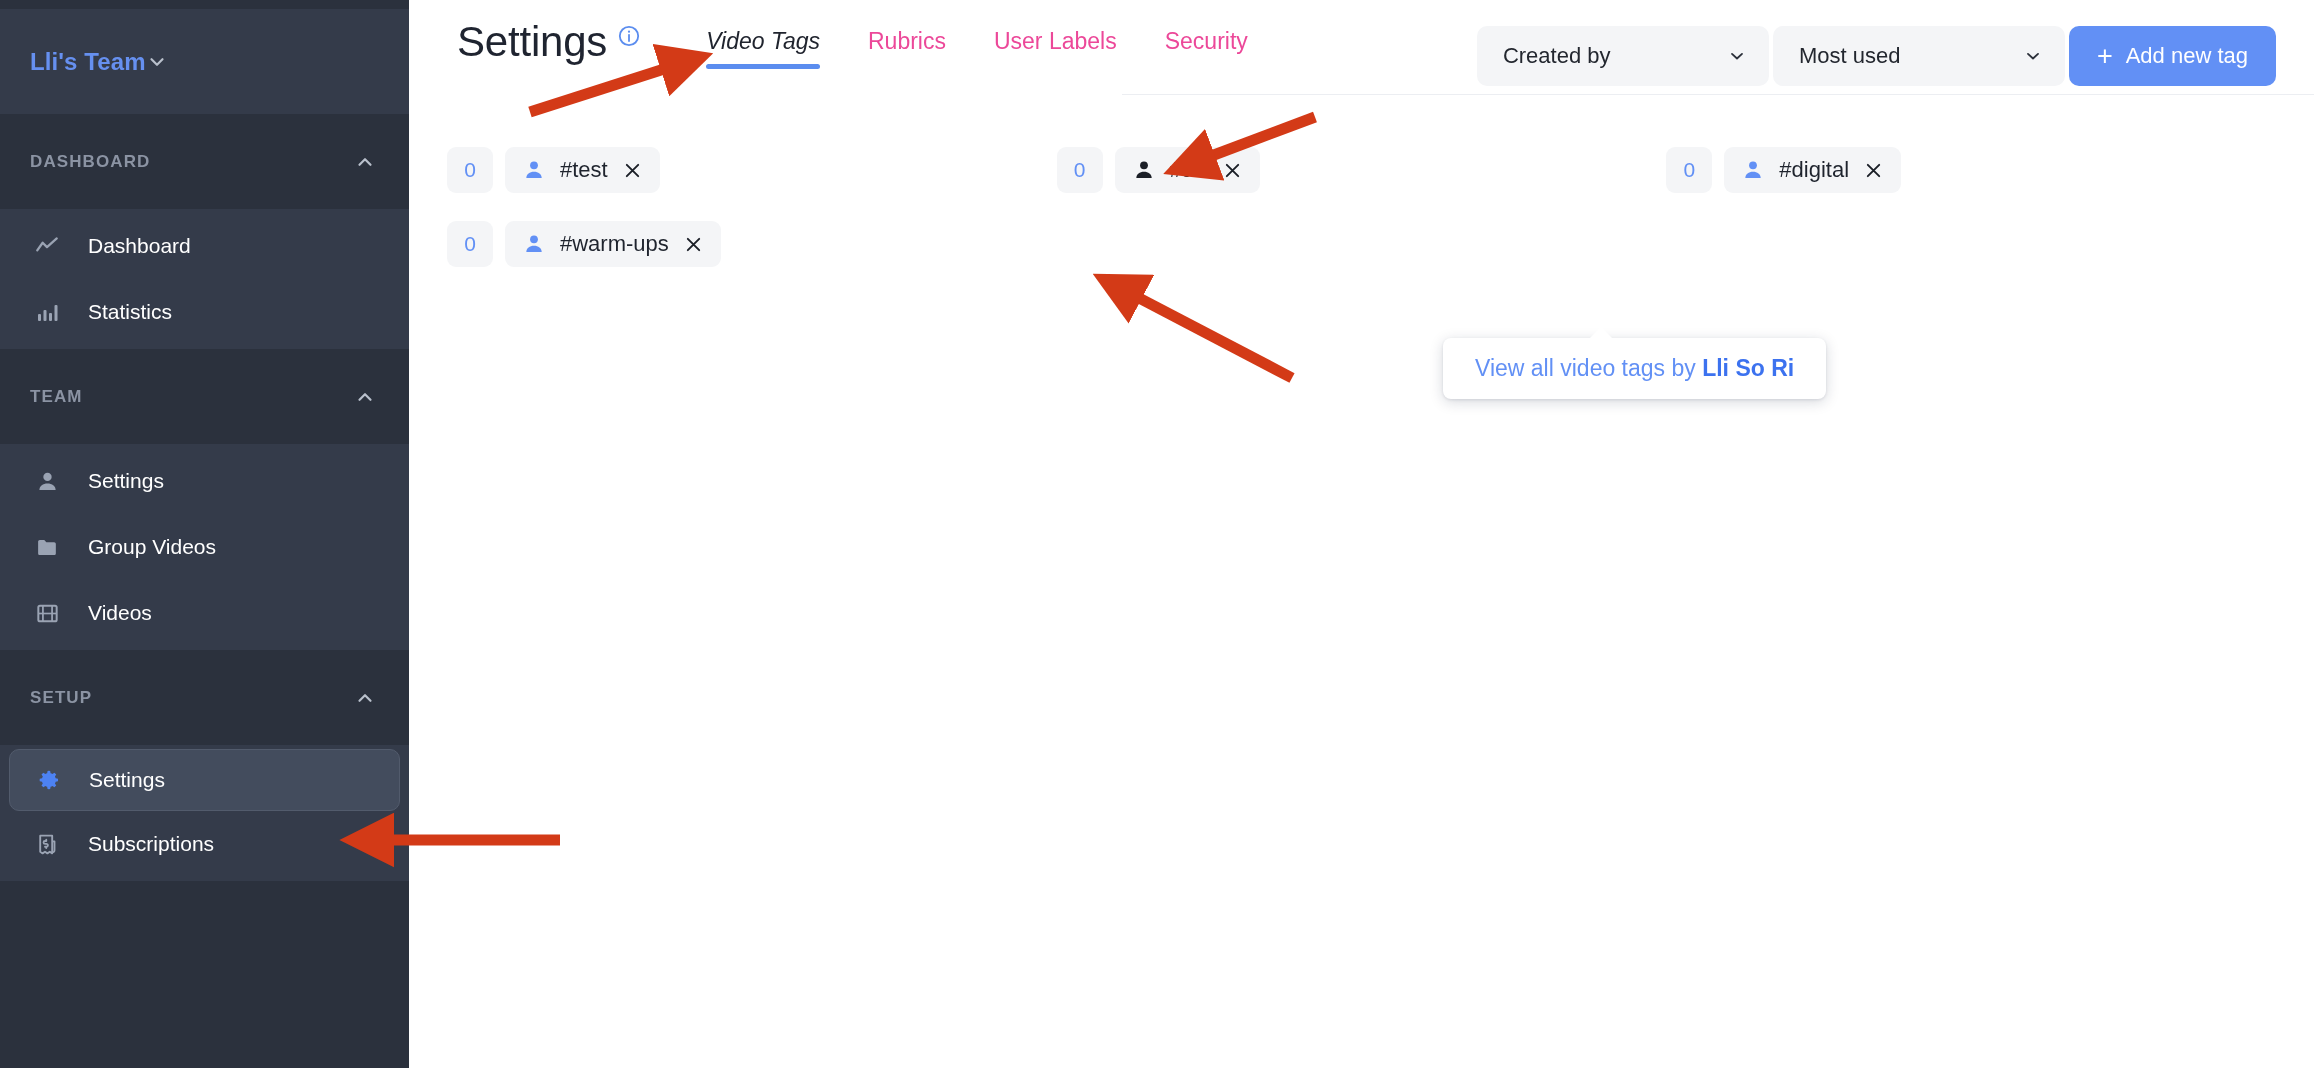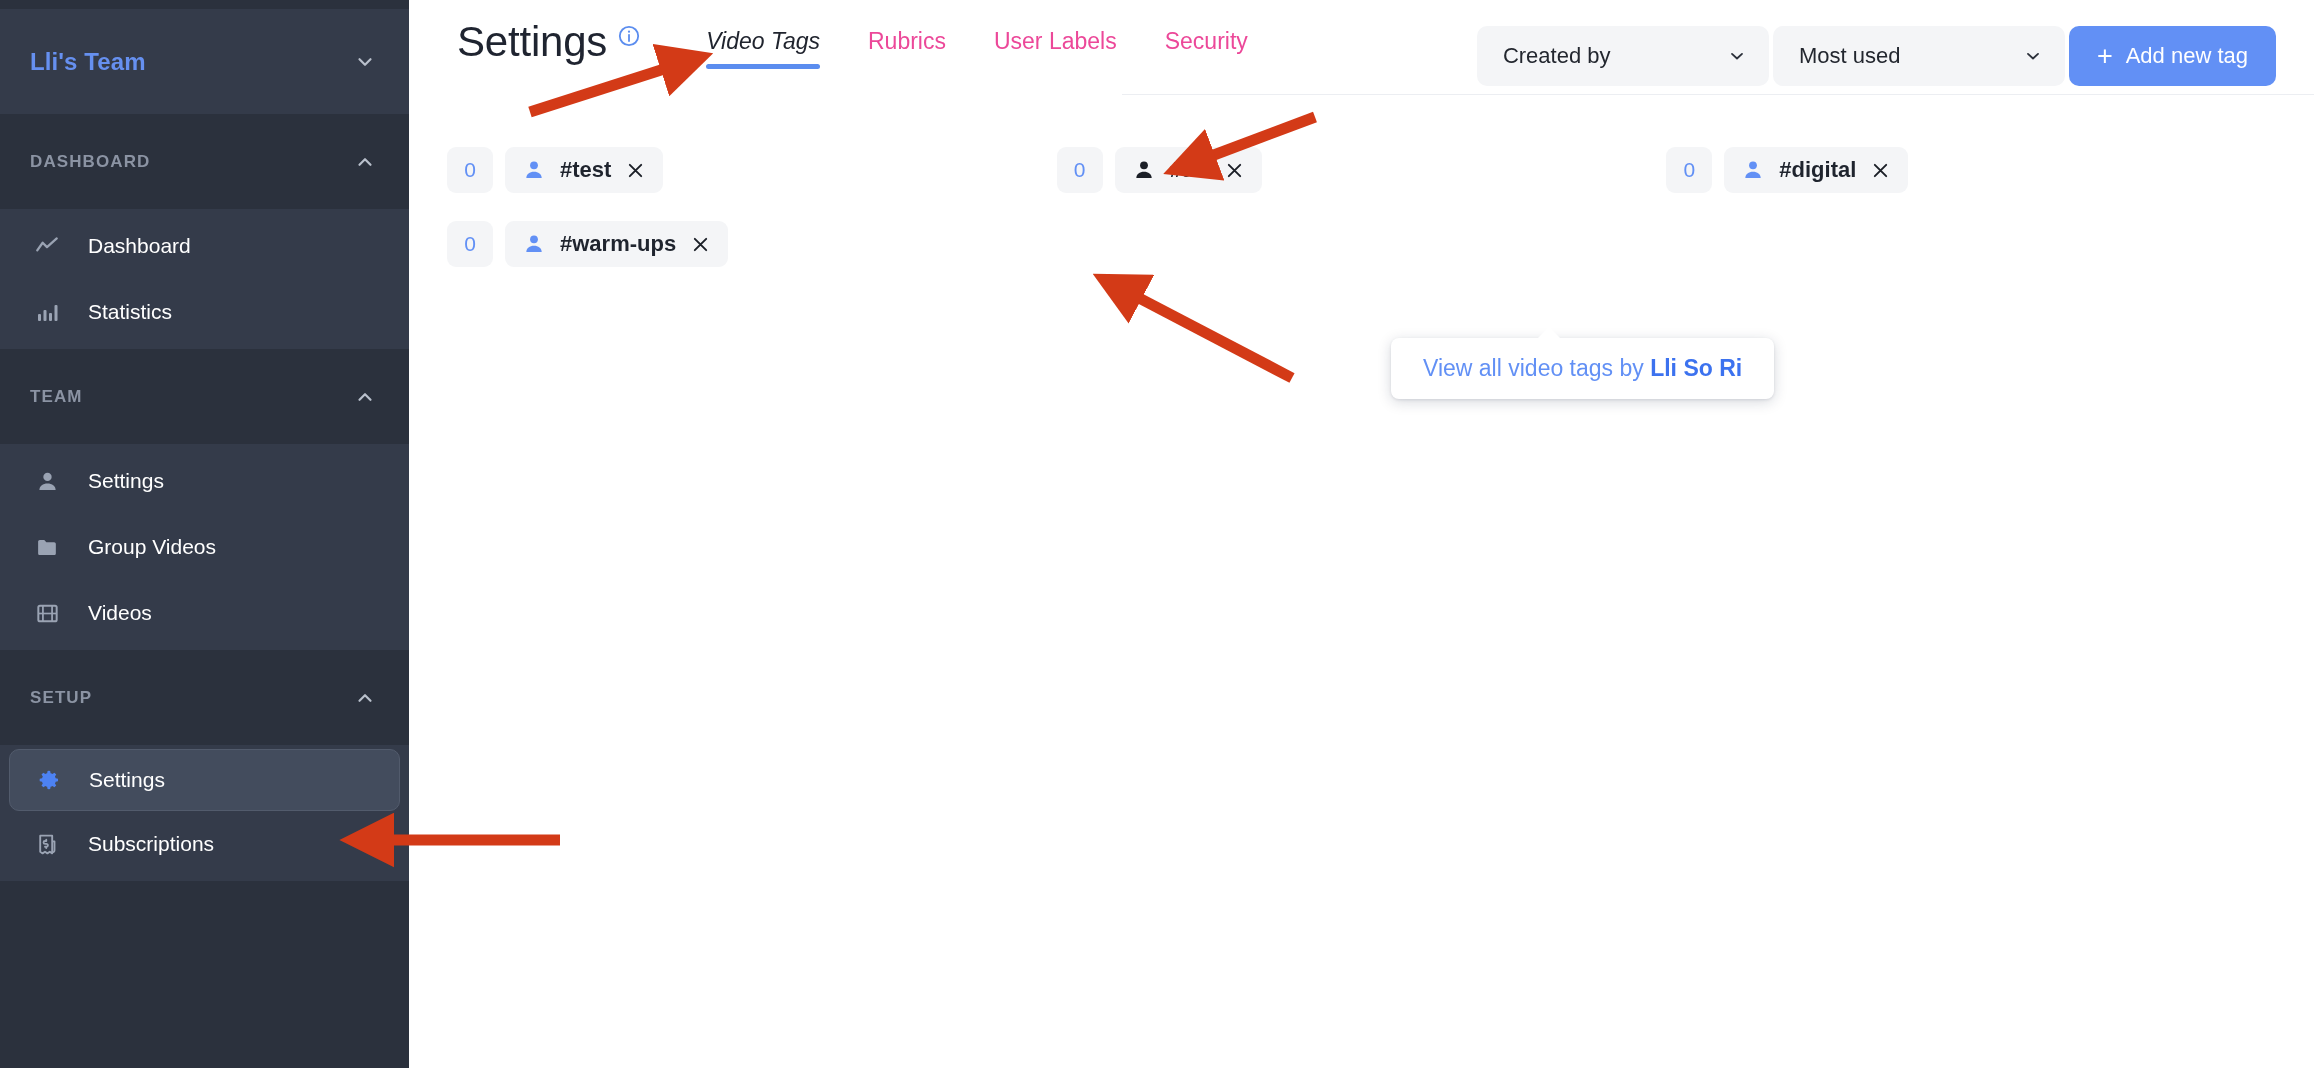--- a/index.html
+++ b/index.html
@@ -16,21 +16,21 @@
     width: 409px; height: 1068px;
     background: #2b313d;
     position: relative;
     flex: 0 0 409px;
     overflow: hidden;
   }
   .sb-topstrip { height: 9px; background: #2b313d; }
 
   .sb-team {
     height: 105px;
-    display: flex; align-items: center; justify-content: space-between;
+    display: flex; align-items: center; justify-content: flex-start;
     padding: 0 33px 0 30px;
     background: #343b4a;
   }
   .sb-team-name {
     color: #6690f0; font-size: 24px; font-weight: bold; letter-spacing: .1px;
   }
   .chev { width: 22px; height: 22px; display: block; }
   .chev svg { display: block; }
 
   .sb-section {
@@ -140,33 +140,33 @@
   }
   .tag-cell { display: flex; align-items: center; }
   .tag-count {
     width: 46px; height: 46px; border-radius: 9px; background: #f4f5f7;
     display: flex; align-items: center; justify-content: center;
     color: #6290f5; font-size: 21px; margin-right: 12px; flex: 0 0 46px;
   }
   .tag-chip {
     height: 46px; background: #f4f5f7; border-radius: 9px;
     display: inline-flex; align-items: center; gap: 14px;
-    padding: 0 17px; cursor: pointer; position: relative; font-weight: bold;
+    padding: 0 17px; cursor: pointer; position: relative;
   }
   .tag-person { width: 24px; height: 24px; color: #6290f5; flex: 0 0 24px; }
   .tag-person.dark { color: #1b1f27; }
   .tag-person svg { display: block; }
   .tag-label { font-size: 22px; color: #1f242e; white-space: nowrap; }
   .tag-x { width: 21px; height: 21px; color: #1b1f27; cursor: pointer; flex: 0 0 21px; }
   .tag-x svg { display: block; }
 
   
   .tooltip {
     position: absolute;
-    left: 982px; top: 228px;
+    left: 1034px; top: 228px;
     background: #ffffff;
     border-radius: 8px;
     padding: 17px 32px;
     box-shadow: 0 3px 14px rgba(20,30,60,.17), 0 1px 3px rgba(20,30,60,.10);
     font-size: 23px; color: #6290f5; white-space: nowrap;
     z-index: 5;
   }
   .tooltip b { color: #3c72ef; font-weight: bold; }
   .tooltip::before {
     content: ""; position: absolute; top: -11px; left: 146px;

